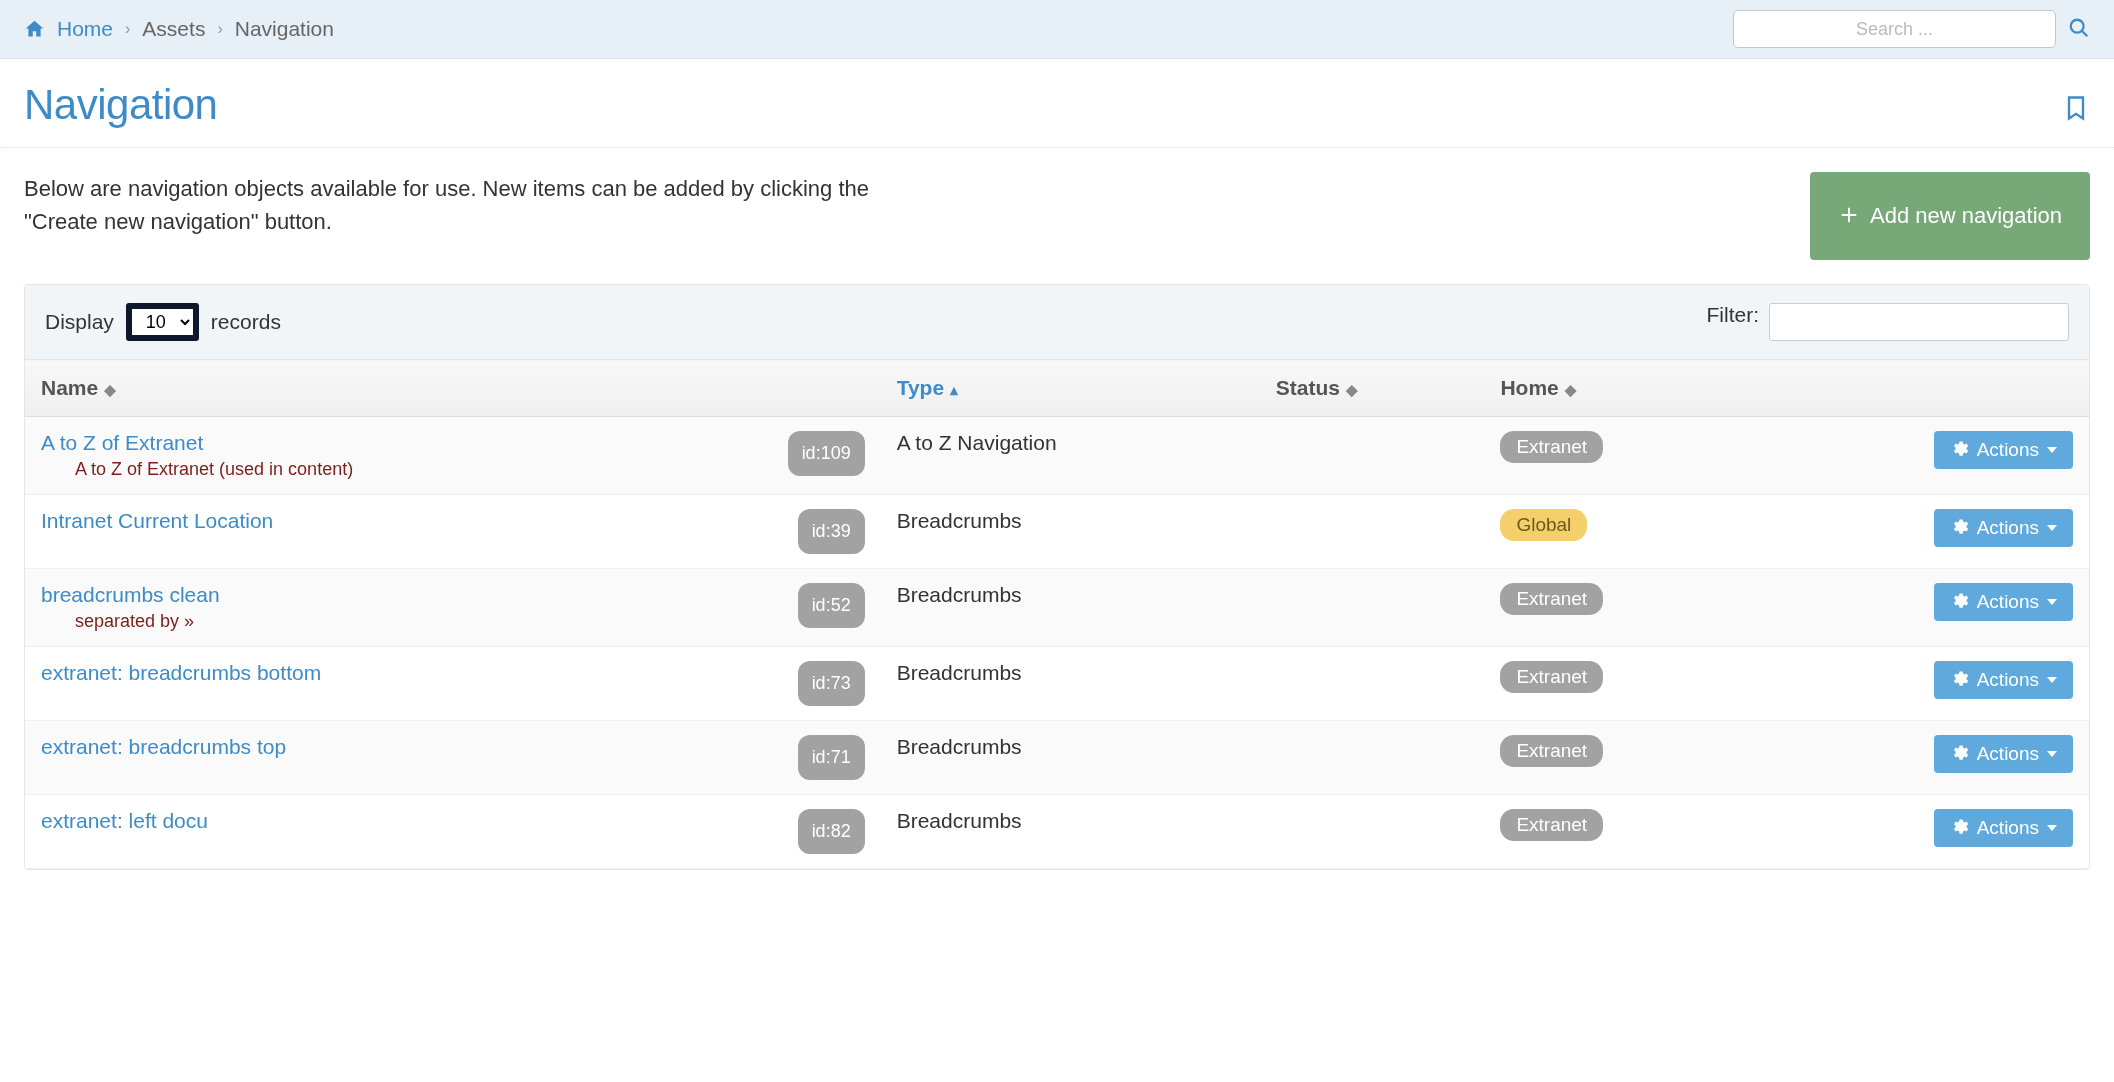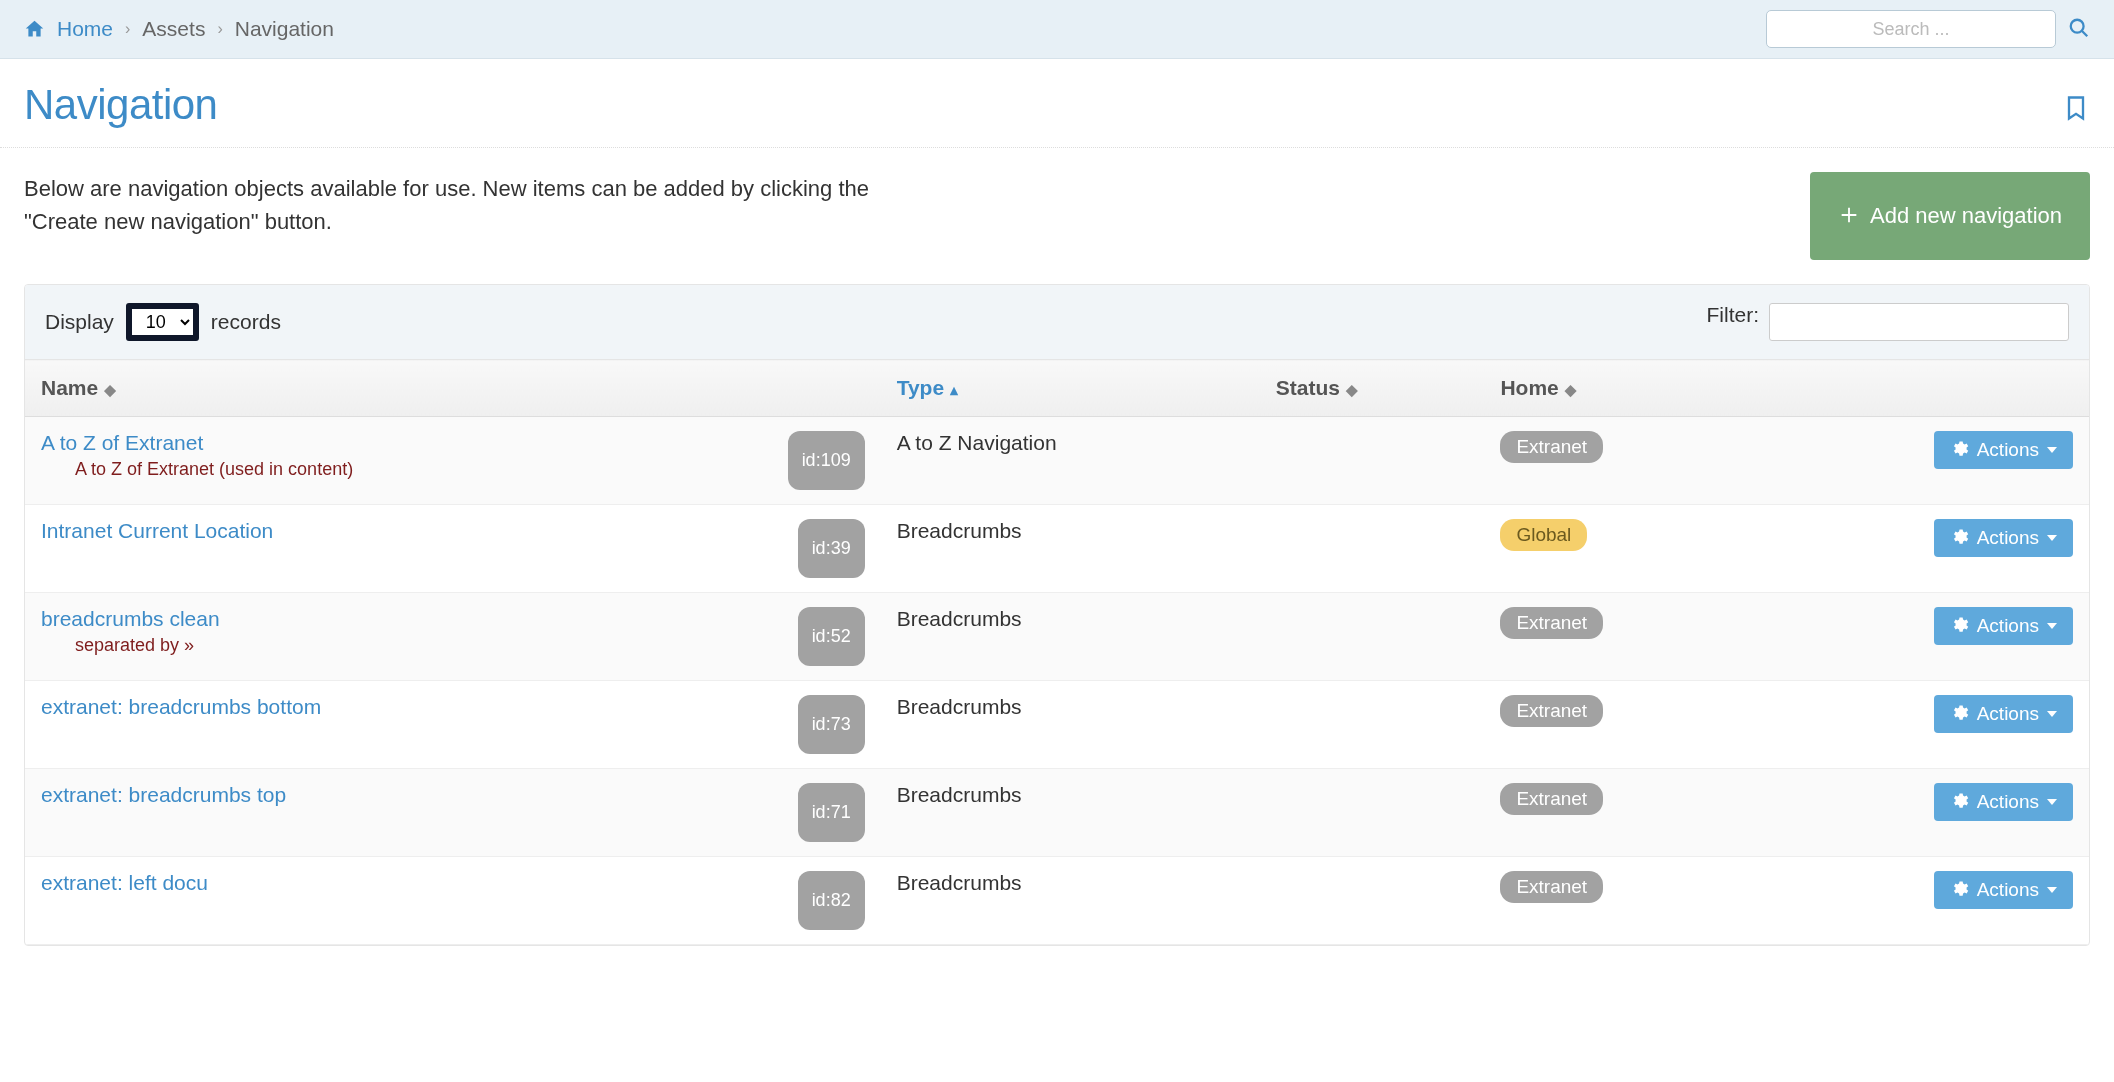--- a/index.html
+++ b/index.html
@@ -20,21 +20,21 @@
     display: flex;
     align-items: center;
     gap: 12px;
     font-size: 21px;
   }
   .breadcrumb a { color: #3d8bc7; text-decoration: none; }
   .breadcrumb .sep { color: #999; font-size: 16px; }
   .breadcrumb .muted { color: #666; }
   .search-wrap { display: flex; align-items: center; gap: 12px; }
   .search-input {
-    width: 290px;
+    width: 323px;
     height: 38px;
     border: 1px solid #b8cad6;
     border-radius: 5px;
     padding: 0 12px;
     font-size: 18px;
     color: #555;
     text-align: center;
   }
   .search-input::placeholder { color: #bbb; }
   .search-icon { color: #3d8bc7; font-size: 22px; cursor: pointer; }
@@ -144,21 +144,21 @@
     vertical-align: top;
     color: #333;
   }
   .name-cell { display: flex; justify-content: space-between; align-items: flex-start; gap: 12px; }
   .name-main a { color: #3d8bc7; text-decoration: none; font-size: 21px; }
   .name-sub { color: #7f1d1d; font-size: 18px; margin-top: 4px; margin-left: 34px; }
   .id-badge {
     background: #a2a2a2;
     color: #fff;
     border-radius: 12px;
-    padding: 19px 14px;
+    padding: 12px 14px;
     font-size: 18px;
     white-space: nowrap;
   }
   .grp-badge {
     display: inline-block;
     border-radius: 14px;
     padding: 5px 16px;
     font-size: 19px;
     color: #fff;
     background: #a2a2a2;

